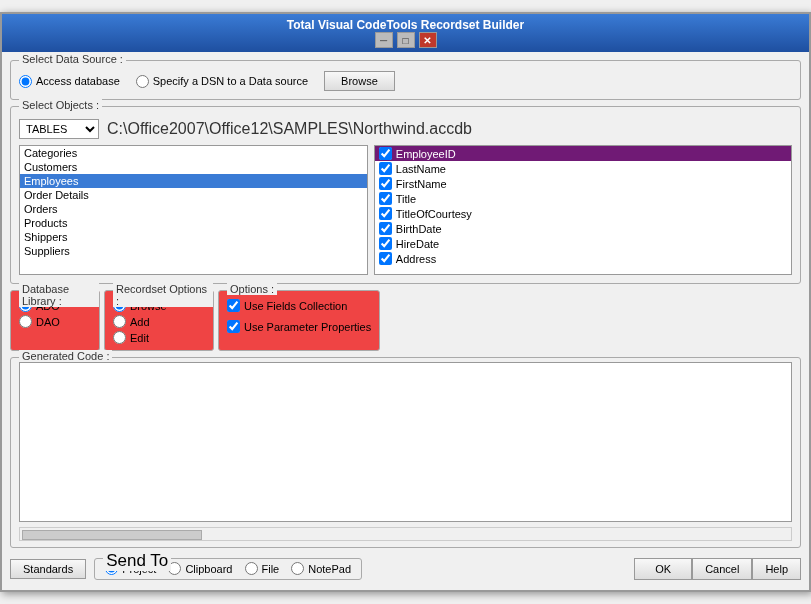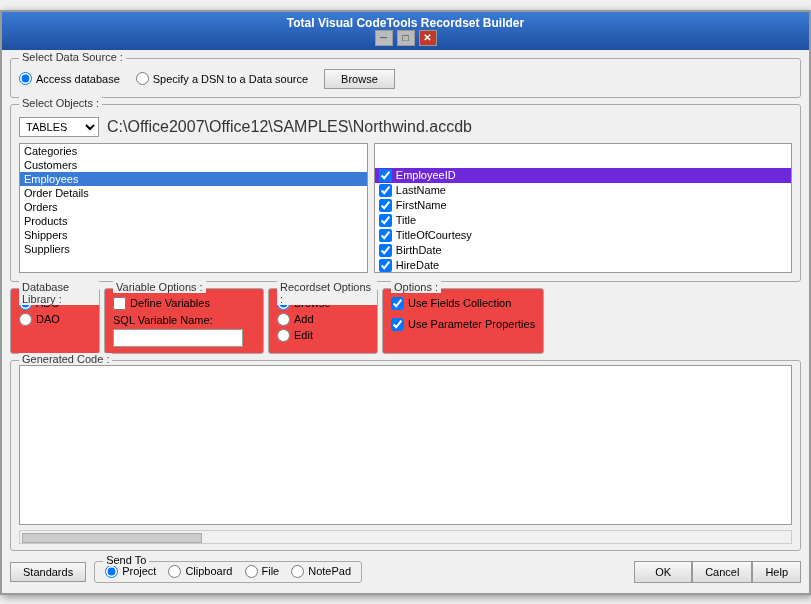--- a/index.html
+++ b/index.html
@@ -125,21 +125,21 @@
       cursor: pointer;
     }
     .list-item.selected { background: #3a7bd5; color: white; }
     .list-item-check {
       display: flex;
       align-items: center;
       padding: 1px 4px;
       gap: 4px;
       cursor: pointer;
     }
-    .list-item-check.selected { background: #6d28d9; color: white; margin-top: 24px; }
+    .list-item-check.selected { background: #701a75; color: white; }
     .list-item-check input[type="checkbox"] { margin: 0; }
 
     
     .bottom-panels {
       display: flex;
       gap: 4px;
       margin-bottom: 6px;
     }
     .mini-group {
       border: 1px solid #aaa;
@@ -260,21 +260,21 @@
       display: flex;
       align-items: center;
       gap: 12px;
     }
     .send-to-label {
       position: absolute;
       top: -8px;
       left: 8px;
       background: #f0f0f0;
       padding: 0 3px;
-      font-size: 11px;
+      font-size: 17px;
     }
     .ok-btn {
       padding: 4px 20px;
       background: linear-gradient(to bottom, #f8f8f8, #ddd);
       border: 1px solid #999;
       cursor: pointer;
       font-size: 11px;
     }
     .cancel-btn {
       padding: 4px 12px;
@@ -398,33 +398,20 @@
             <span>ADO</span>
           </label>
           <label class="radio-label-small">
             <input type="radio" name="dblibrary" style="">
             <span>DAO</span>
           </label>
         </div>
       </div>
 
 
-      <div class="mini-group var-options">
-        <span class="mini-group-label">Variable Options :</span>
-        <div class="check-row">
-          <input type="checkbox" style="">
-          <span>Define Variables</span>
-        </div>
-        <div class="var-name-row">
-          <span>SQL Variable Name:</span>
-        </div>
-        <div style="margin-top:3px">
-          <input type="text" class="sql-input" style="">
-        </div>
-      </div>
 
       <div class="mini-group recordset-opts">
         <span class="mini-group-label">Recordset Options :</span>
         <div class="radio-stack">
           <label class="radio-label-small">
             <input type="radio" name="recordset" checked="" style="">
             <span>Browse</span>
           </label>
           <label class="radio-label-small">
             <input type="radio" name="recordset" style="">

